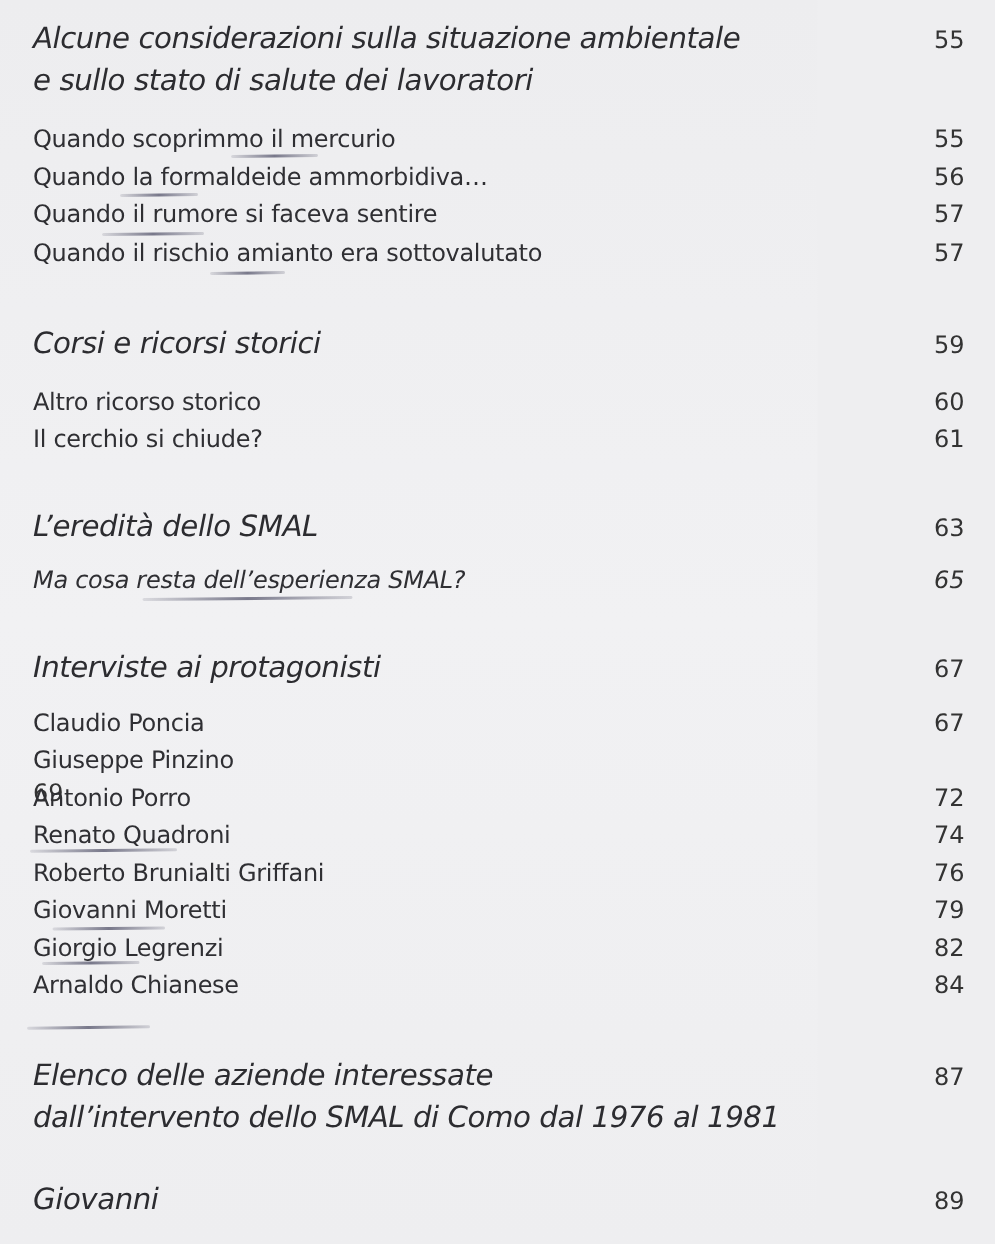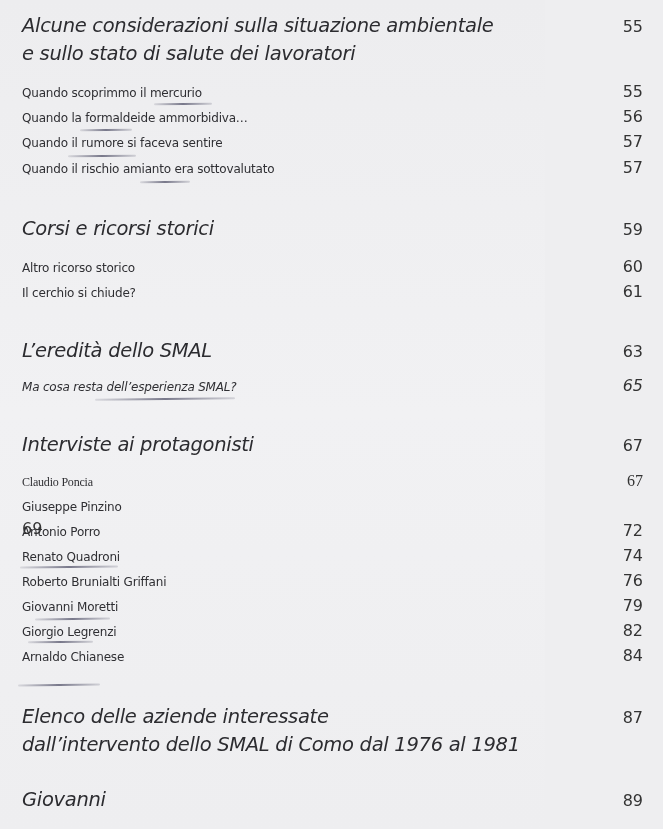--- a/index.html
+++ b/index.html
@@ -18,21 +18,21 @@
   .entry {
     position: absolute; left: 22px; width: 621px;
     display: flex; justify-content: space-between; align-items: baseline;
   }
   .chapter .title {
     font-style: italic; font-size: 19.5px; letter-spacing: -0.3px; color: #2c2c30;
     line-height: 28px;
   }
   .chapter .page-no { font-size: 16px; color: #333; }
   .section .title {
-    font-size: 12px; letter-spacing: -0.2px; color: #2f2f33; line-height: 24px;
+    font-size: 16px; letter-spacing: -0.2px; color: #2f2f33; line-height: 24px;
   }
   .section .page-no { font-size: 16px; color: #333; }
   .multi .title { white-space: pre-line; }
   .underline {
     position: absolute; height: 2px; border-radius: 2px;
     background: linear-gradient(90deg, rgba(90,90,110,0.15), rgba(70,70,95,0.7), rgba(90,90,110,0.2));
     transform: rotate(-0.6deg);
   }
 </style>
 </head>
@@ -81,21 +81,21 @@
   </div>
   <div class="entry section" style="top:375px;font-style:italic;">
     <span class="title">Ma cosa resta dell’esperienza SMAL?</span>
     <span class="page-no">65</span>
   </div>
 
   <div class="entry chapter" style="top:431px;">
     <span class="title">Interviste ai protagonisti</span>
     <span class="page-no">67</span>
   </div>
-  <div class="entry section" style="top:470px;font-family:Liberation Serif, serif;">
+  <div class="entry section" style="top:470px;">
     <span class="title">Claudio Poncia</span>
     <span class="page-no">67</span>
   </div>
   <div class="entry section" style="top:495px;flex-direction:column;">
     <span class="title">Giuseppe Pinzino</span>
     <span class="page-no">69</span>
   </div>
   <div class="entry section" style="top:520px;">
     <span class="title">Antonio Porro</span>
     <span class="page-no">72</span>

